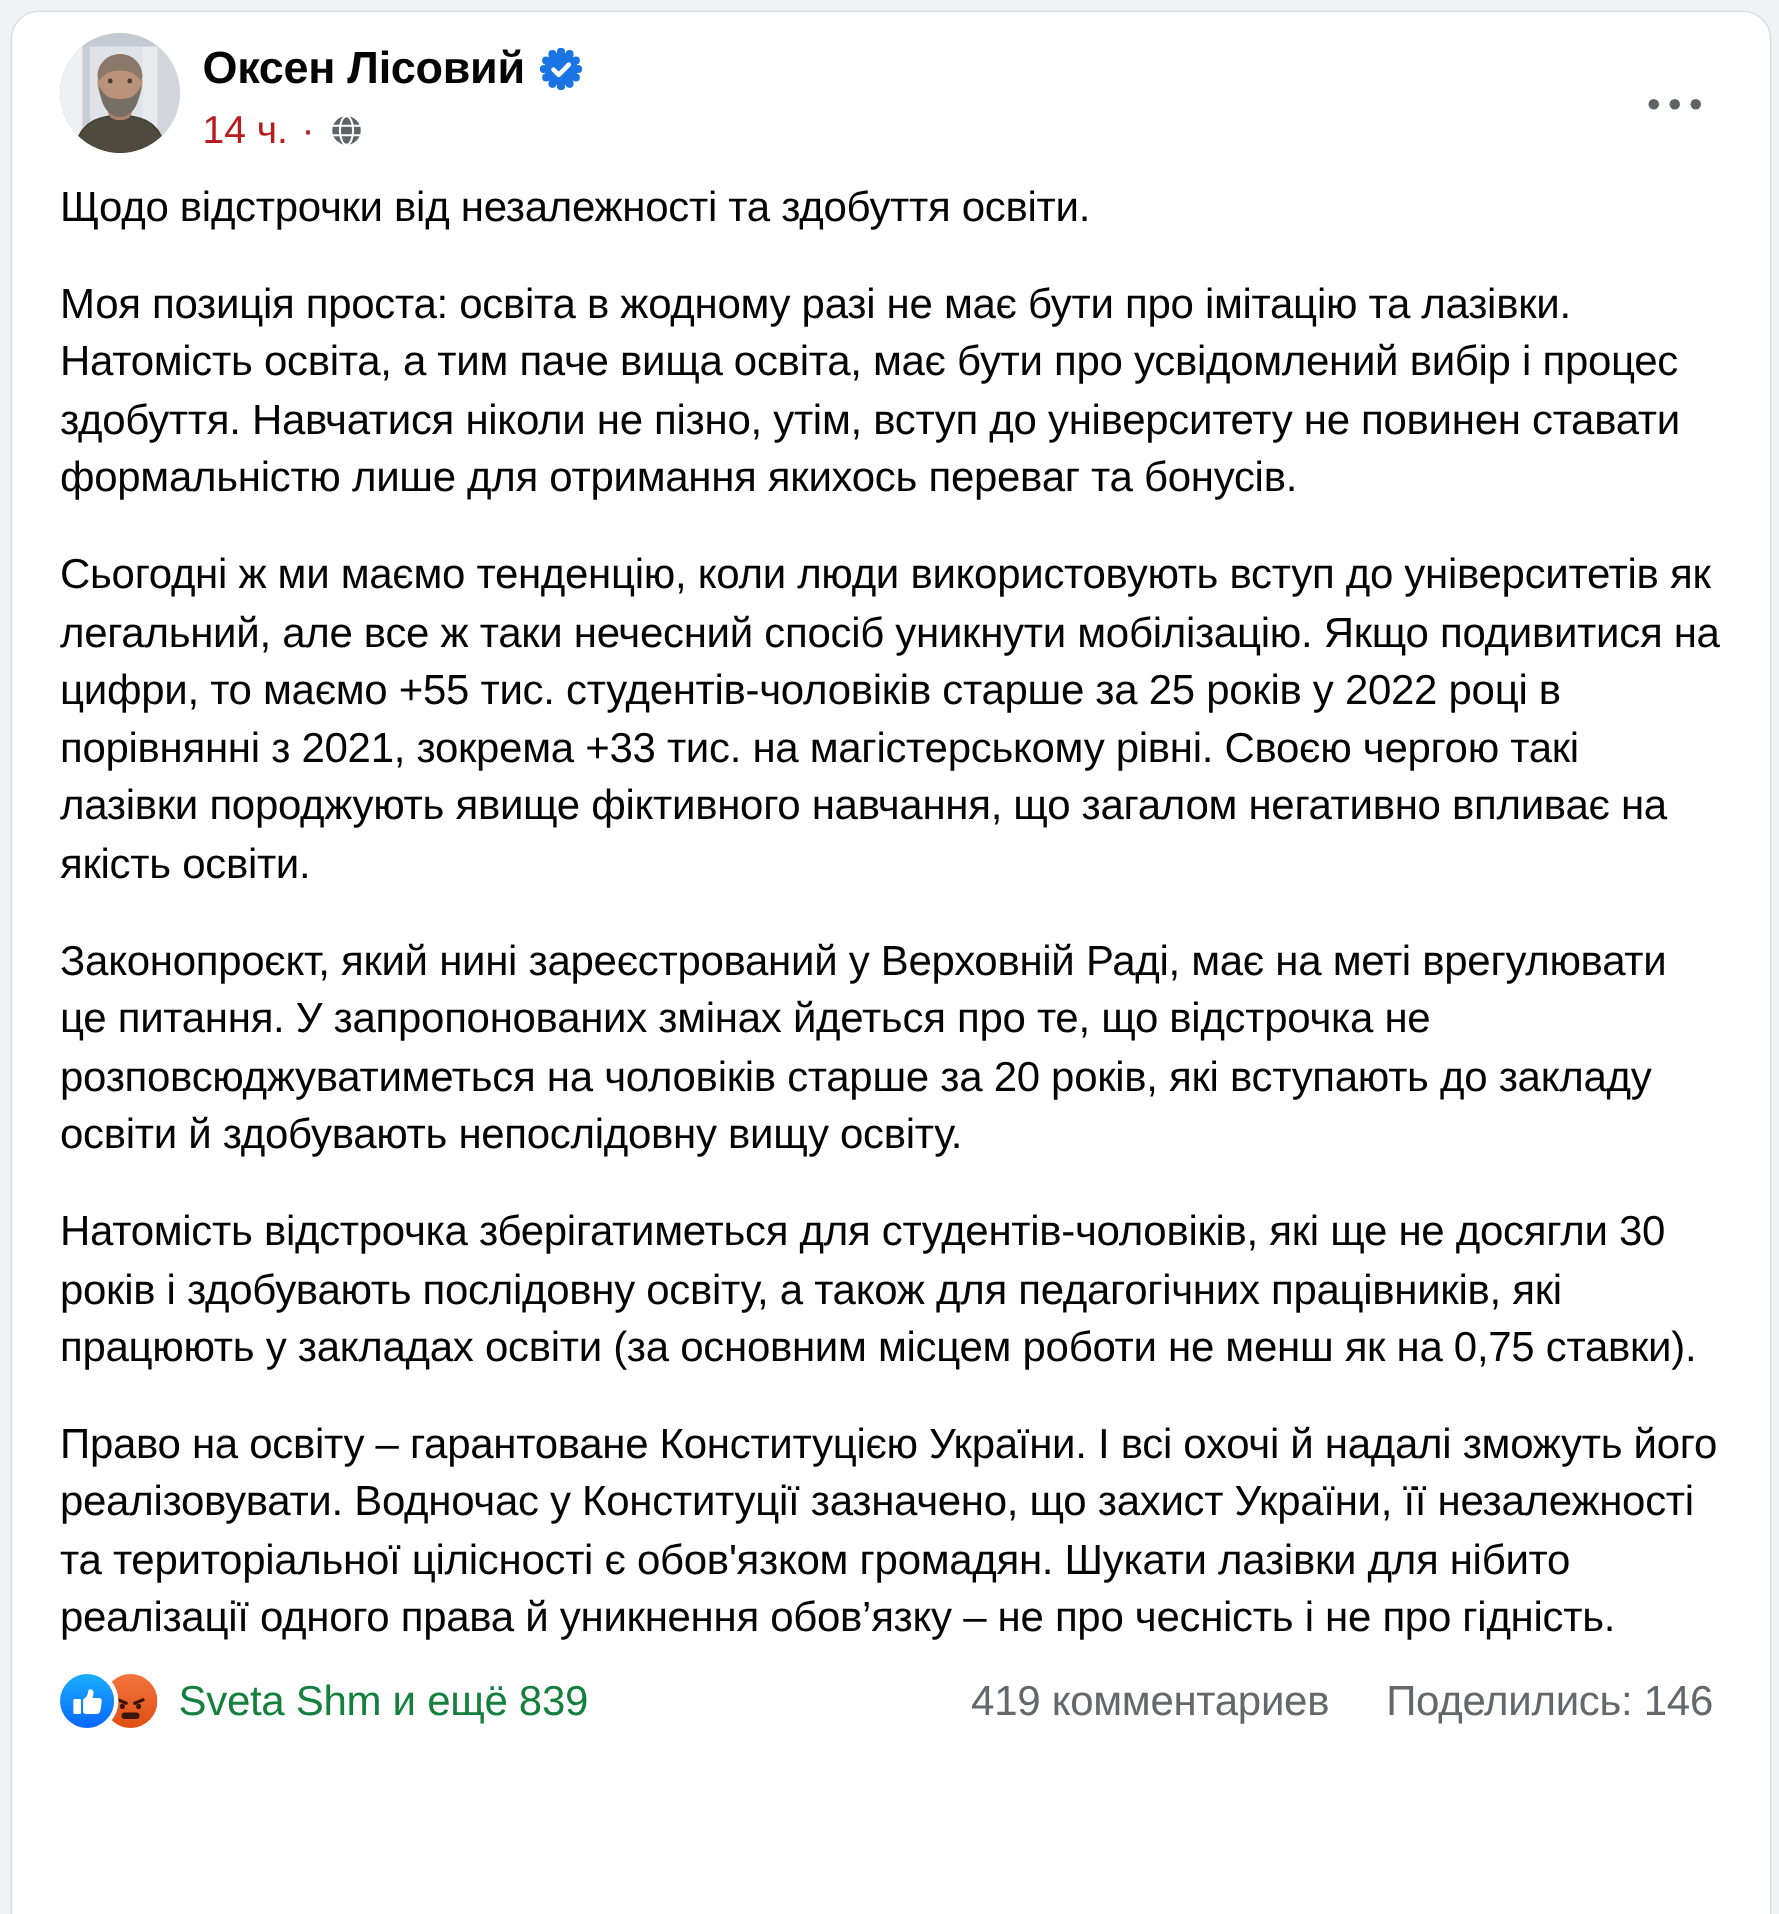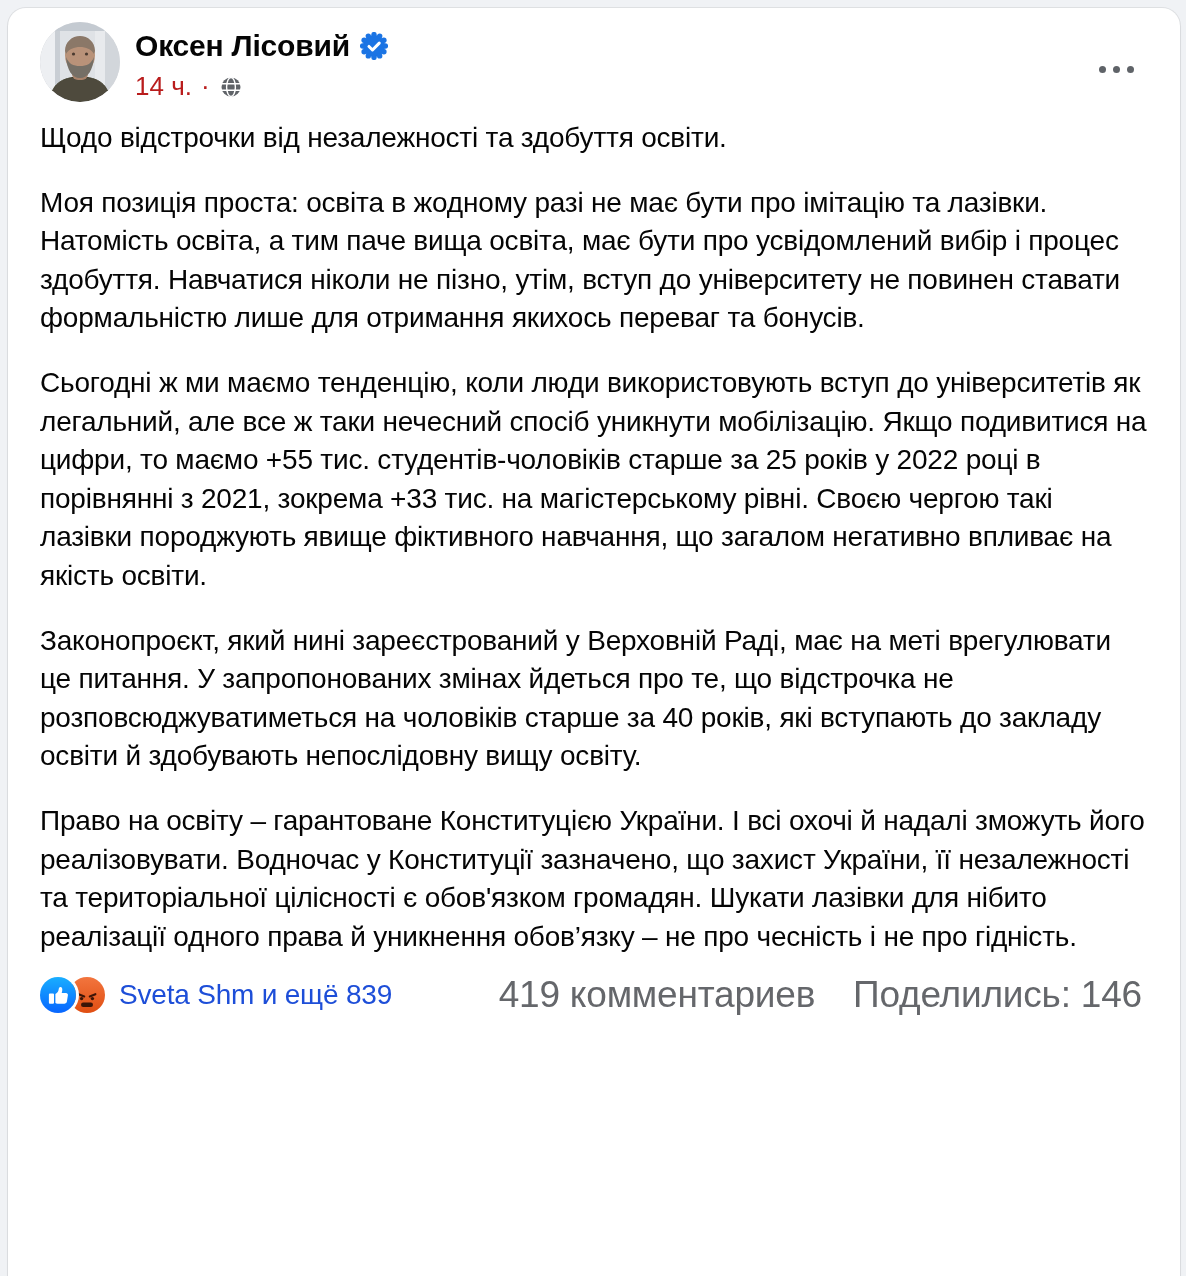--- a/index.html
+++ b/index.html
@@ -66,24 +66,24 @@
   }
   .footer-left { display: flex; align-items: center; cursor: pointer; }
   .reaction-stack { display: flex; align-items: center; }
   .reaction {
     width: 36px; height: 36px; border-radius: 50%;
     display: block; position: relative; box-shadow: 0 0 0 3px #ffffff;
   }
   .reaction svg { width: 100%; height: 100%; display: block; }
   .reaction.like { z-index: 2; }
   .reaction.angry { z-index: 1; margin-left: -7px; }
-  .reaction-names { margin-left: 14px; color: #1d4ed8; font-size: 28px; letter-spacing: -0.2px; }
+  .reaction-names { margin-left: 14px; color: #15803d; font-size: 28px; letter-spacing: -0.2px; }
   .footer-right {
     display: flex; align-items: center; gap: 38px;
-    color: #65676b; font-size: 37px; letter-spacing: -0.2px; padding-right: 4px;
+    color: #65676b; font-size: 28px; letter-spacing: -0.2px; padding-right: 4px;
   }
   .footer-right span { cursor: pointer; }
 </style>
 </head>
 <body>
 
 <div class="page">
   <article class="post-card">
 
     <header class="post-header">
@@ -156,21 +156,22 @@
         <span class="dot"></span>
         <span class="dot"></span>
         <span class="dot"></span>
       </button>
     </header>
 
     <div class="post-body">
       <p>Щодо відстрочки від незалежності та здобуття освіти.</p>
       <p>Моя позиція проста: освіта в жодному разі не має бути про імітацію та лазівки. Натомість освіта, а тим паче вища освіта, має бути про усвідомлений вибір і процес здобуття. Навчатися ніколи не пізно, утім, вступ до університету не повинен ставати формальністю лише для отримання якихось переваг та бонусів.</p>
       <p>Сьогодні ж ми маємо тенденцію, коли люди використовують вступ до університетів як легальний, але все ж таки нечесний спосіб уникнути мобілізацію. Якщо подивитися на цифри, то маємо +55 тис. студентів-чоловіків старше за 25 років у 2022 році в порівнянні з 2021, зокрема +33 тис. на магістерському рівні. Своєю чергою такі лазівки породжують явище фіктивного навчання, що загалом негативно впливає на якість освіти.</p>
-      <p>Законопроєкт, який нині зареєстрований у Верховній Раді, має на меті врегулювати це питання. У запропонованих змінах йдеться про те, що відстрочка не розповсюджуватиметься на чоловіків старше за 40 років, які вступають до закладу освіти й здобувають непослідовну вищу освіту.</p>
+      <p>Законопроєкт, який нині зареєстрований у Верховній Раді, має на меті врегулювати це питання. У запропонованих змінах йдеться про те, що відстрочка не розповсюджуватиметься на чоловіків старше за 20 років, які вступають до закладу освіти й здобувають непослідовну вищу освіту.</p>
+      <p>Натомість відстрочка зберігатиметься для студентів-чоловіків, які ще не досягли 30 років і здобувають послідовну освіту, а також для педагогічних працівників, які працюють у закладах освіти (за основним місцем роботи не менш як на 0,75 ставки).</p>
       <p>Право на освіту – гарантоване Конституцією України. І всі охочі й надалі зможуть його реалізовувати. Водночас у Конституції зазначено, що захист України, її незалежності та територіальної цілісності є обов'язком громадян. Шукати лазівки для нібито реалізації одного права й уникнення обов’язку – не про чесність і не про гідність.</p>
     </div>
 
     <footer class="post-footer">
       <div class="footer-left">
         <div class="reaction-stack">
           <span class="reaction like">
             <svg viewBox="0 0 36 36">
               <defs>
                 <linearGradient id="gLike" x1="0" y1="0" x2="0" y2="1">

